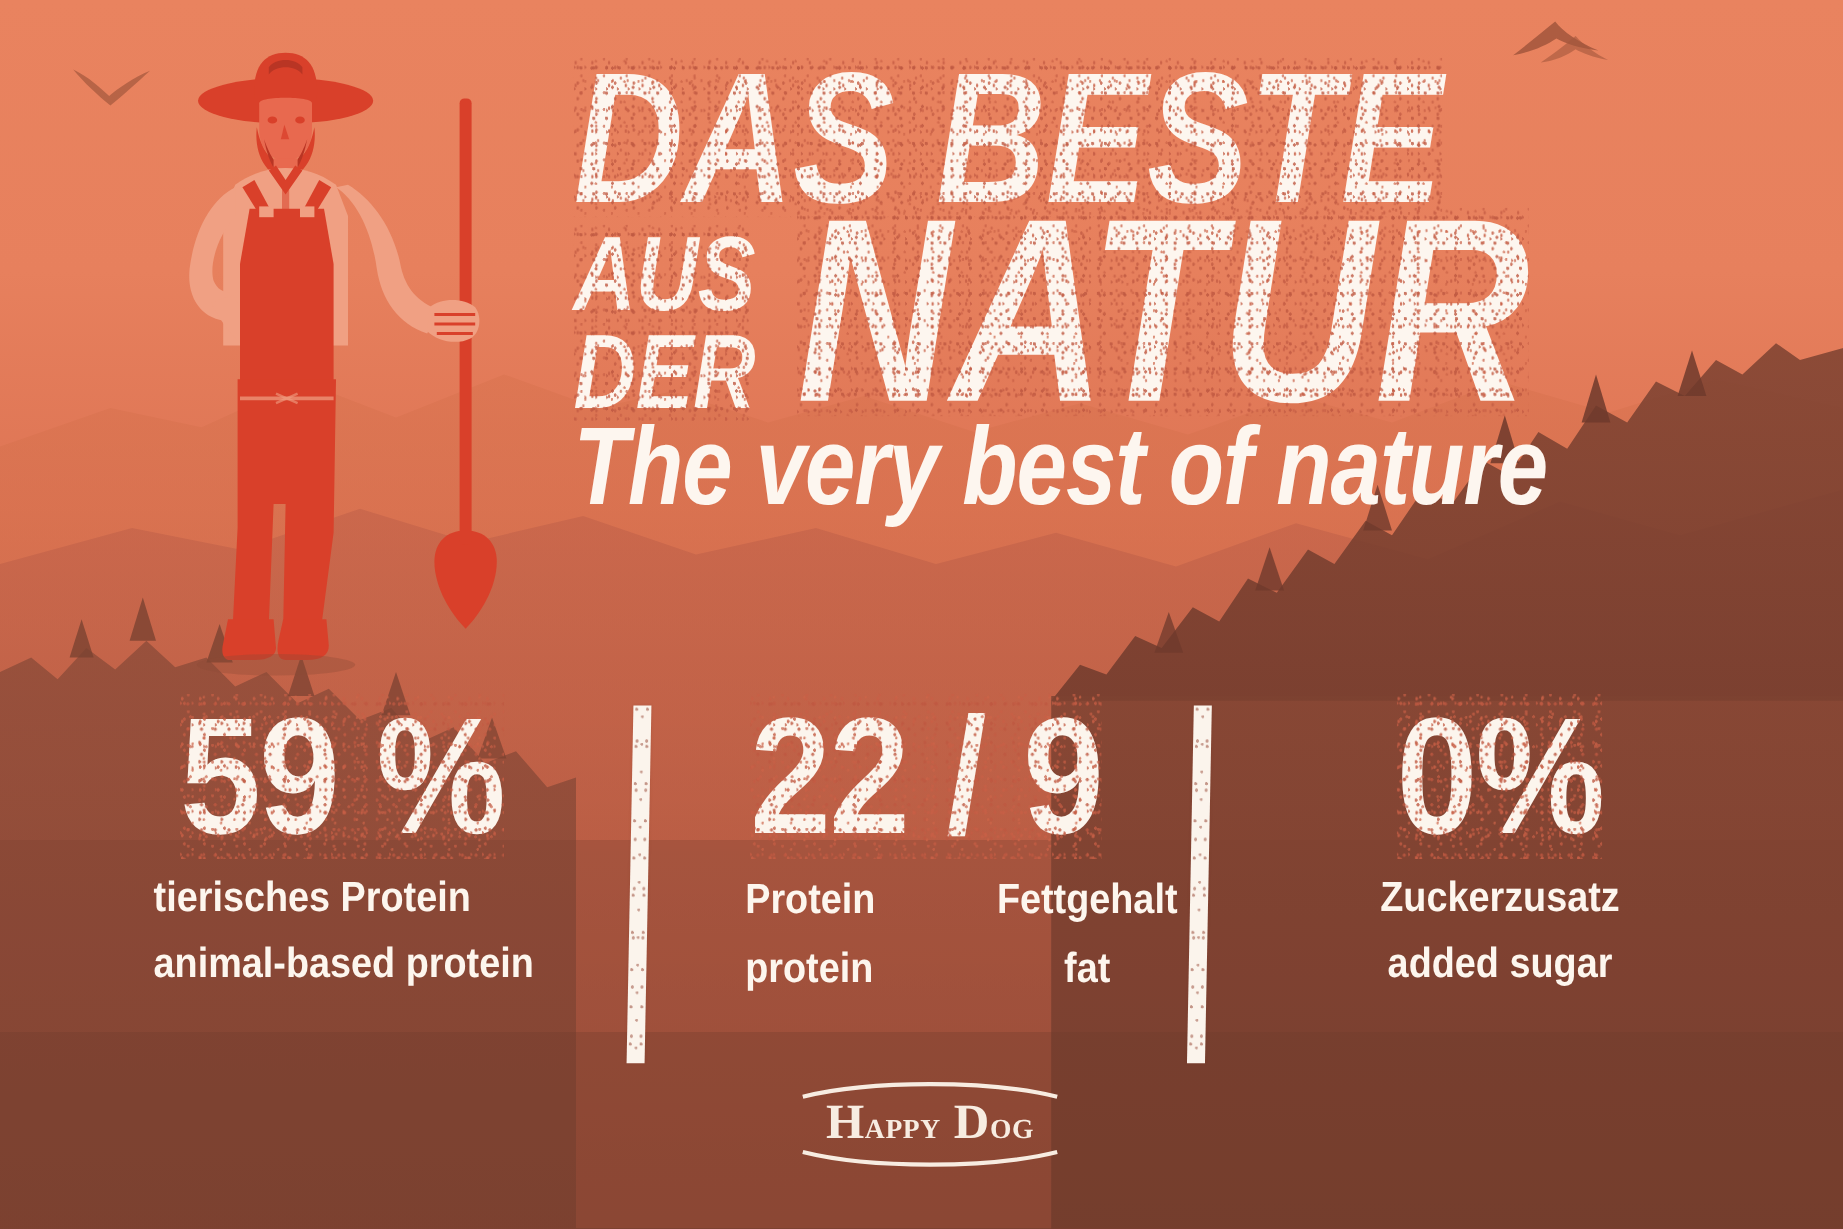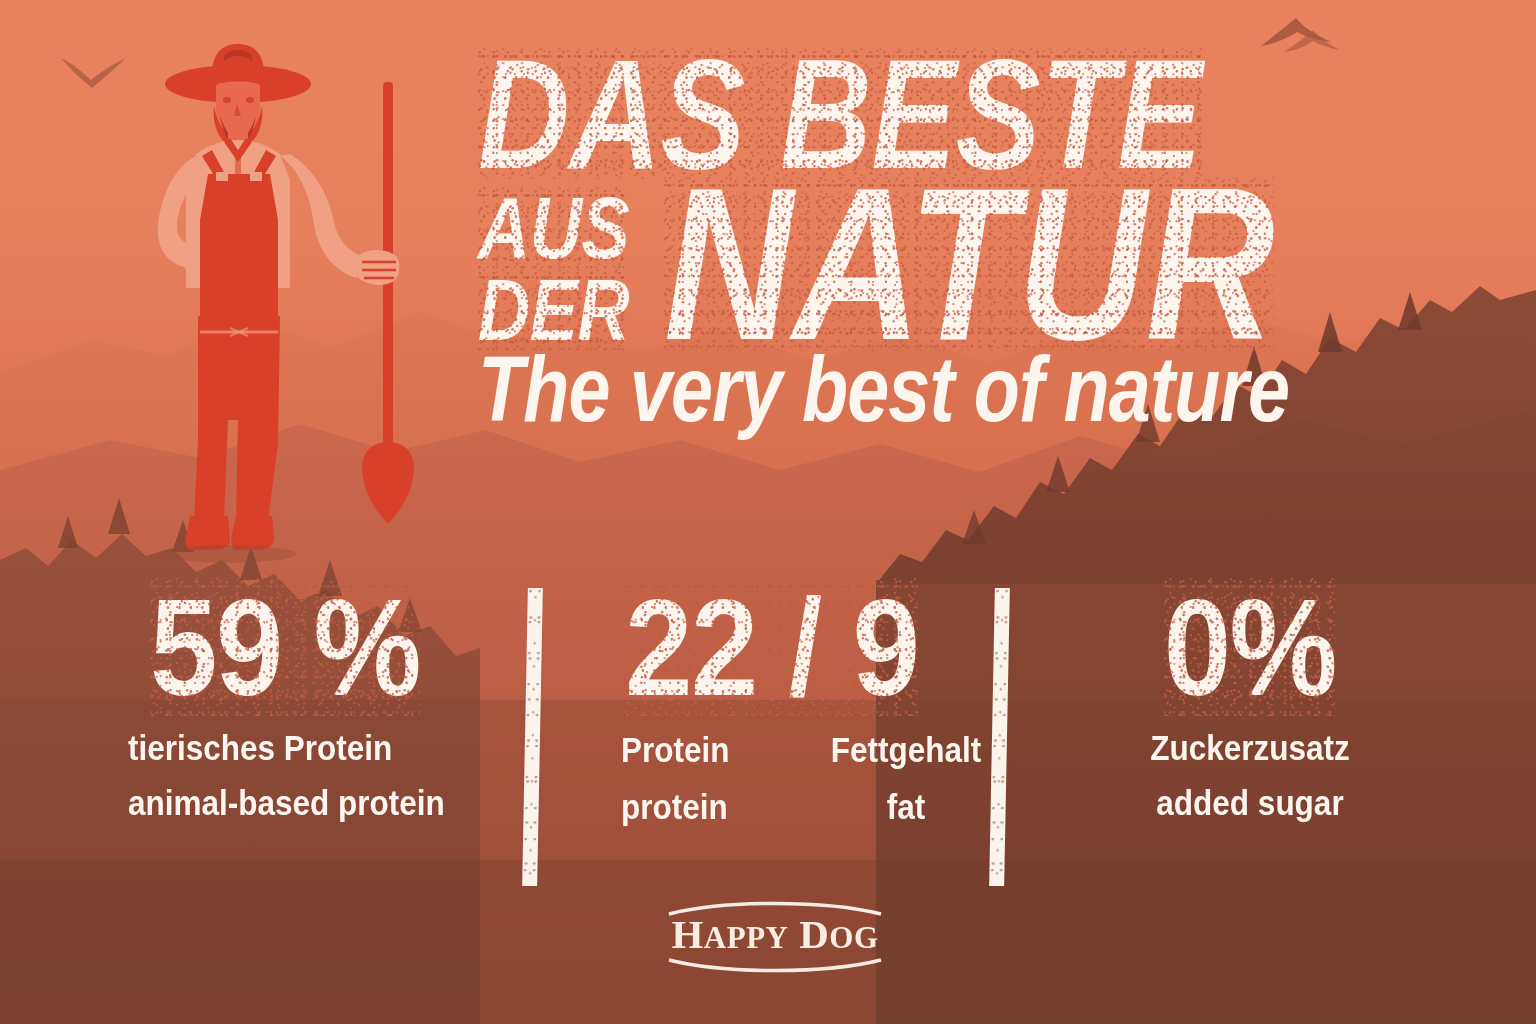--- a/index.html
+++ b/index.html
@@ -72,21 +72,21 @@
       radial-gradient(circle at 44% 90%, rgba(205,100,72,.7) 0 1px, transparent 1.4px),
       radial-gradient(circle at 5% 45%,  rgba(195,92,68,.75) 0 1.1px, transparent 1.5px),
       radial-gradient(circle at 92% 85%, rgba(200,95,70,.7) 0 1.2px, transparent 1.6px);
     background-size: 17px 19px, 23px 14px, 13px 21px, 29px 17px, 19px 13px,
                      15px 25px, 21px 16px, 27px 22px, 11px 18px, 25px 20px;
     mix-blend-mode: normal;
     -webkit-mask-image: linear-gradient(#000, #000);
   }
 
   #l1 { font-size: 155px; }
-  .row2 { display: flex; align-items: flex-end; margin-top: 6px; }
+  .row2 { display: flex; align-items: center; margin-top: 6px; }
   .stack { display: flex; flex-direction: column; }
   .stack .tx { font-size: 88px; line-height: 0.93; }
   #lnatur { font-size: 218px; line-height: 0.80; margin-left: 2px; margin-top: -18px; }
   #lsub {
     font-size: 92px;
     line-height: 1;
     margin-top: -8px;
     letter-spacing: -1px;
   }
 
@@ -156,21 +156,21 @@
     width: 240px;
     text-align: center;
     color: #f7ece1;
     font-family: "Liberation Serif", serif;
     font-weight: 700;
     font-size: 41px;
     letter-spacing: 0.5px;
     line-height: 1;
     white-space: nowrap;
   }
-  .logo-text .sm { font-size: 31px; }
+  .logo-text .sm { font-size: 23px; }
 </style>
 </head>
 <body>
 
 <div id="poster">
 
   <div class="scenery">
     <svg class="layer" viewBox="0 0 1536 1024" preserveAspectRatio="none">
       <defs>
         <linearGradient id="ridgeFarG" x1="0" y1="0" x2="0" y2="1">

